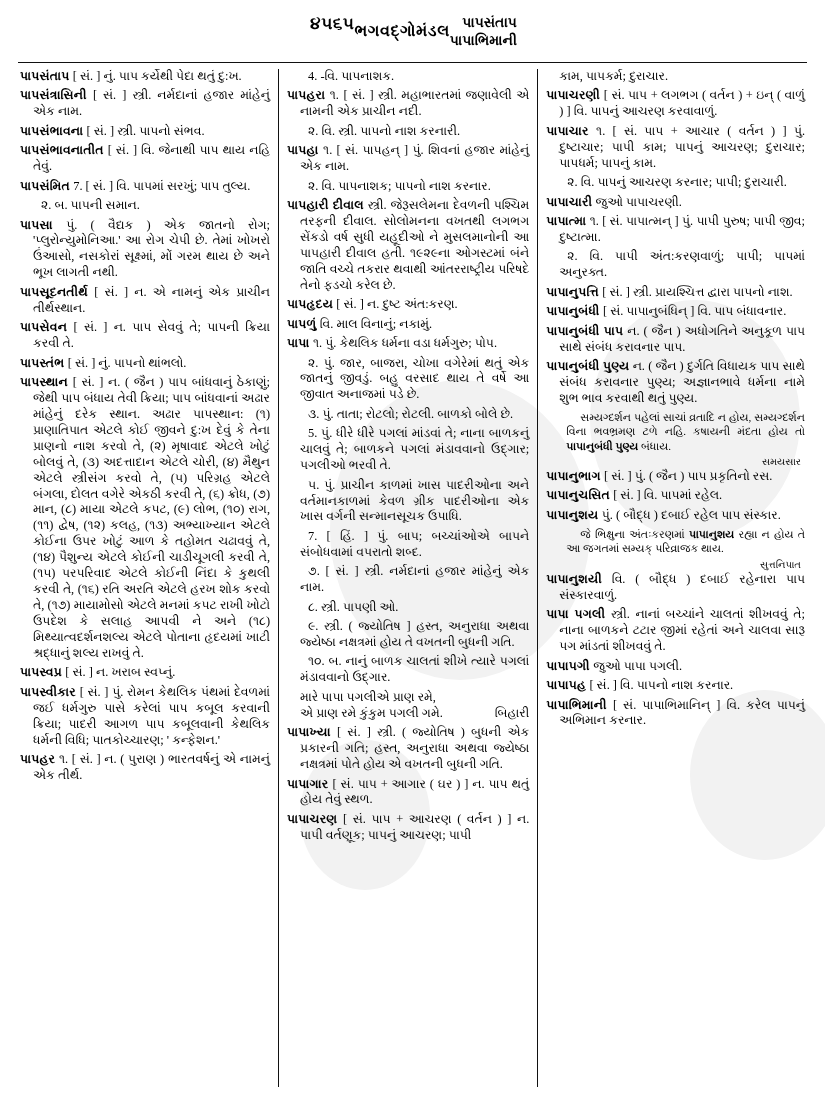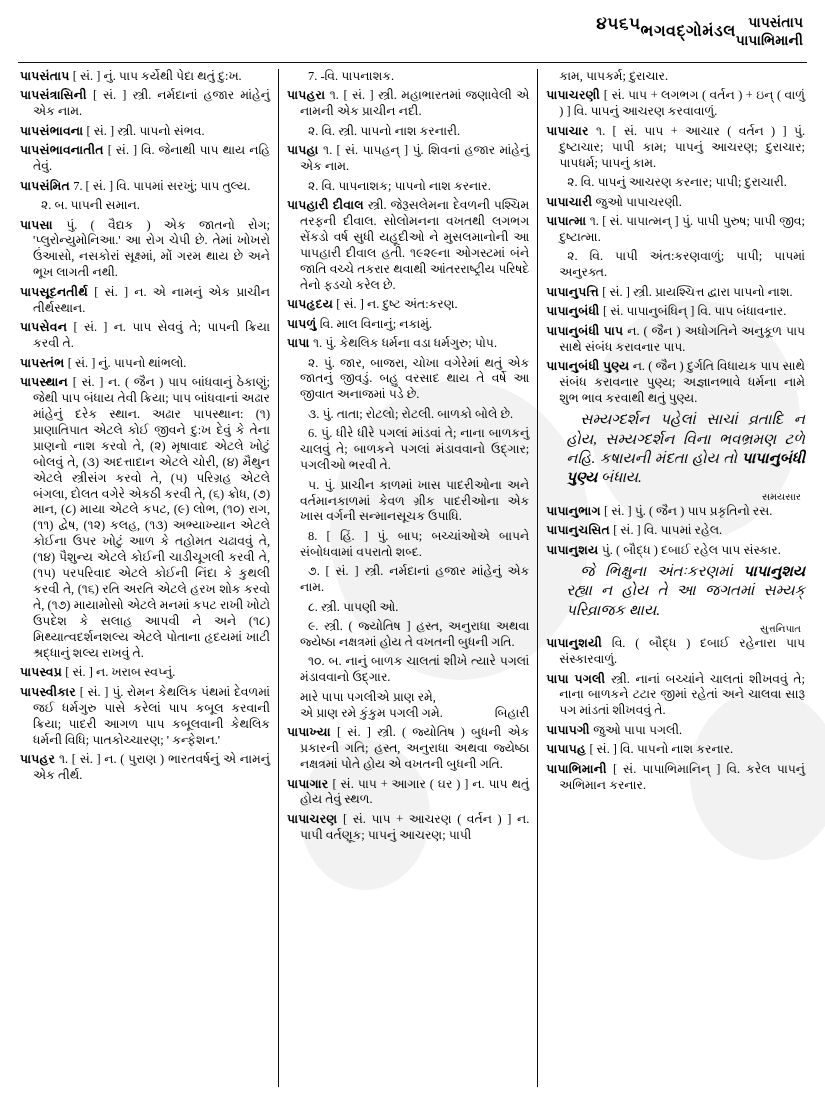--- a/index.html
+++ b/index.html
@@ -32,21 +32,21 @@
     position: relative;
     z-index: 1;
     width: 825px; height: 1095px;
     padding: 14px 12px 10px 12px;
   }
 
   
   .header {
     display: flex;
     align-items: flex-start;
-    justify-content: flex-end;
+    justify-content: center;
     height: 46px;
     padding: 0 10px 0 12px;
   }
   .hdr-left {
     font-size: 17px;
     font-weight: bold;
     letter-spacing: .5px;
     white-space: nowrap;
   }
   .hdr-center {
@@ -122,22 +122,21 @@
   }
   .verse-attr {
     float: right;
     padding-left: 34px;
   }
   .blocknote {
     display: block;
     padding-left: 20px;
     text-indent: 14px;
     text-align: justify;
-    font-size: 15px;
-    font-style: italic;
+    font-size: 11px;
   }
 </style>
 </head>
 <body>
 
 <div class="watermark wm1"></div>
 <div class="watermark wm2"></div>
 <div class="watermark wm3"></div>
 <div class="watermark wm4"></div>
 
@@ -165,34 +164,34 @@
         <div class="entry"><span class="hw">પાપસા </span><span>પું. ( વૈદ્યક ) એક જાતનો રોગ; 'પ્લુરોન્યુમોનિઆ.' આ રોગ ચેપી છે. તેમાં ખોખરો ઉંઆસો, નસકોરાં સૂક્ષ્માં, મોં ગરમ થાય છે અને ભૂખ લાગતી નથી.</span></div>
         <div class="entry"><span class="hw">પાપસૂદનતીર્થ </span><span>[ સં. ] ન. એ નામનું એક પ્રાચીન તીર્થસ્થાન.</span></div>
         <div class="entry"><span class="hw">પાપસેવન </span><span>[ સં. ] ન. પાપ સેવવું તે; પાપની ક્રિયા કરવી તે.</span></div>
         <div class="entry"><span class="hw">પાપસ્તંભ </span><span>[ સં. ] નું. પાપનો થાંભલો.</span></div>
         <div class="entry"><span class="hw">પાપસ્થાન </span><span>[ સં. ] ન. ( જૈન ) પાપ બાંધવાનું ઠેકાણું; જેથી પાપ બંધાય તેવી ક્રિયા; પાપ બાંધવાનાં અઢાર માંહેનું દરેક સ્થાન. અઢાર પાપસ્થાન: (૧) પ્રાણાતિપાત એટલે કોઈ જીવને દુ:ખ દેવું કે તેના પ્રાણનો નાશ કરવો તે, (૨) મૃષાવાદ એટલે ખોટું બોલવું તે, (૩) અદત્તાદાન એટલે ચોરી, (૪) મૈથુન એટલે સ્ત્રીસંગ કરવો તે, (૫) પરિગ્રહ એટલે બંગલા, દોલત વગેરે એકઠી કરવી તે, (૬) ક્રોધ, (૭) માન, (૮) માયા એટલે કપટ, (૯) લોભ, (૧૦) રાગ, (૧૧) દ્વેષ, (૧૨) કલહ, (૧૩) અભ્યાખ્યાન એટલે કોઈના ઉપર ખોટું આળ કે તહોમત ચઢાવવું તે, (૧૪) પૈશુન્ય એટલે કોઈની ચાડીચૂગલી કરવી તે, (૧૫) પરપરિવાદ એટલે કોઈની નિંદા કે કુથલી કરવી તે, (૧૬) રતિ અરતિ એટલે હરખ શોક કરવો તે, (૧૭) માયામોસો એટલે મનમાં કપટ રાખી ખોટો ઉપદેશ કે સલાહ આપવી ને અને (૧૮) મિથ્યાત્વદર્શનશલ્ય એટલે પોતાના હૃદયમાં ખાટી શ્રદ્ધાનું શલ્ય રાખવું તે.</span></div>
         <div class="entry"><span class="hw">પાપસ્વપ્ર </span><span>[ સં. ] ન. ખરાબ સ્વપ્નું.</span></div>
         <div class="entry"><span class="hw">પાપસ્વીકાર </span><span>[ સં. ] પું. રોમન કેથલિક પંથમાં દેવળમાં જઈ ધર્મગુરુ પાસે કરેલાં પાપ કબૂલ કરવાની ક્રિયા; પાદરી આગળ પાપ કબૂલવાની કેથલિક ધર્મની વિધિ; પાતકોચ્ચારણ; ' કન્ફેશન.'</span></div>
         <div class="entry"><span class="hw">પાપહર </span><span>૧. [ સં. ] ન. ( પુરાણ ) ભારતવર્ષનું એ નામનું એક તીર્થ.</span></div>
       </div>
     <div class="col col-2">
-        <div class="entry sub"><span>7. -વિ. પાપનાશક.</span></div>
+        <div class="entry sub"><span>4. -વિ. પાપનાશક.</span></div>
         <div class="entry"><span class="hw">પાપહરા </span><span>૧. [ સં. ] સ્ત્રી. મહાભારતમાં જણાવેલી એ નામની એક પ્રાચીન નદી.</span></div>
         <div class="entry sub"><span>૨. વિ. સ્ત્રી. પાપનો નાશ કરનારી.</span></div>
         <div class="entry"><span class="hw">પાપહા </span><span>૧. [ સં. પાપહન્ ] પું. શિવનાં હજાર માંહેનું એક નામ.</span></div>
         <div class="entry sub"><span>૨. વિ. પાપનાશક; પાપનો નાશ કરનાર.</span></div>
         <div class="entry"><span class="hw">પાપહારી દીવાલ </span><span>સ્ત્રી. જેરૂસલેમના દેવળની પશ્ચિમ તરફની દીવાલ. સોલોમનના વખતથી લગભગ સેંકડો વર્ષ સુધી યહૂદીઓ ને મુસલમાનોની આ પાપહારી દીવાલ હતી. ૧૯૨૯ના ઓગસ્ટમાં બંને જાતિ વચ્ચે તકરાર થવાથી આંતરરાષ્ટ્રીય પરિષદે તેનો ફડચો કરેલ છે.</span></div>
         <div class="entry"><span class="hw">પાપહૃદય </span><span>[ સં. ] ન. દુષ્ટ અંત:કરણ.</span></div>
         <div class="entry"><span class="hw">પાપળું </span><span>વિ. માલ વિનાનું; નકામું.</span></div>
         <div class="entry"><span class="hw">પાપા </span><span>૧. પું. કેથલિક ધર્મના વડા ધર્મગુરુ; પોપ.</span></div>
         <div class="entry sub"><span>૨. પું. જાર, બાજરા, ચોખા વગેરેમાં થતું એક જાતનું જીવડું. બહુ વરસાદ થાય તે વર્ષે આ જીવાત અનાજમાં પડે છે.</span></div>
         <div class="entry sub"><span>૩. પું. તાતા; રોટલો; રોટલી. બાળકો બોલે છે.</span></div>
-        <div class="entry sub"><span>6. પું. ધીરે ધીરે પગલાં માંડવાં તે; નાના બાળકનું ચાલવું તે; બાળકને પગલાં મંડાવવાનો ઉદ્ગાર; પગલીઓ ભરવી તે.</span></div>
+        <div class="entry sub"><span>5. પું. ધીરે ધીરે પગલાં માંડવાં તે; નાના બાળકનું ચાલવું તે; બાળકને પગલાં મંડાવવાનો ઉદ્ગાર; પગલીઓ ભરવી તે.</span></div>
         <div class="entry sub"><span>૫. પું. પ્રાચીન કાળમાં ખાસ પાદરીઓના અને વર્તમાનકાળમાં કેવળ ગ્રીક પાદરીઓના એક ખાસ વર્ગની સન્માનસૂચક ઉપાધિ.</span></div>
-        <div class="entry sub"><span>8. [ હિં. ] પું. બાપ; બચ્ચાંઓએ બાપને સંબોધવામાં વપરાતો શબ્દ.</span></div>
+        <div class="entry sub"><span>7. [ હિં. ] પું. બાપ; બચ્ચાંઓએ બાપને સંબોધવામાં વપરાતો શબ્દ.</span></div>
         <div class="entry sub"><span>૭. [ સં. ] સ્ત્રી. નર્મદાનાં હજાર માંહેનું એક નામ.</span></div>
         <div class="entry sub"><span>૮. સ્ત્રી. પાપણી ઓ.</span></div>
         <div class="entry sub"><span>૯. સ્ત્રી. ( જ્યોતિષ ] હસ્ત, અનુરાધા અથવા જ્યેષ્ઠા નક્ષત્રમાં હોય તે વખતની બુધની ગતિ.</span></div>
         <div class="entry sub"><span>૧૦. બ. નાનું બાળક ચાલતાં શીખે ત્યારે પગલાં મંડાવવાનો ઉદ્ગાર.</span></div>
         <div class="entry cont">
           <span class="verse-line">મારે પાપા પગલીએ પ્રાણ રમે,</span>
           <span class="verse-line"><span class="verse-attr">બિહારી</span>એ પ્રાણ રમે કુંકુમ પગલી ગમે.</span>
         </div>
         <div class="entry"><span class="hw">પાપાખ્યા </span><span>[ સં. ] સ્ત્રી. ( જ્યોતિષ ) બુધની એક પ્રકારની ગતિ; હસ્ત, અનુરાધા અથવા જ્યેષ્ઠા નક્ષત્રમાં પોતે હોય એ વખતની બુધની ગતિ.</span></div>
         <div class="entry"><span class="hw">પાપાગાર </span><span>[ સં. પાપ + આગાર ( ઘર ) ] ન. પાપ થતું હોય તેવું સ્થળ.</span></div>

